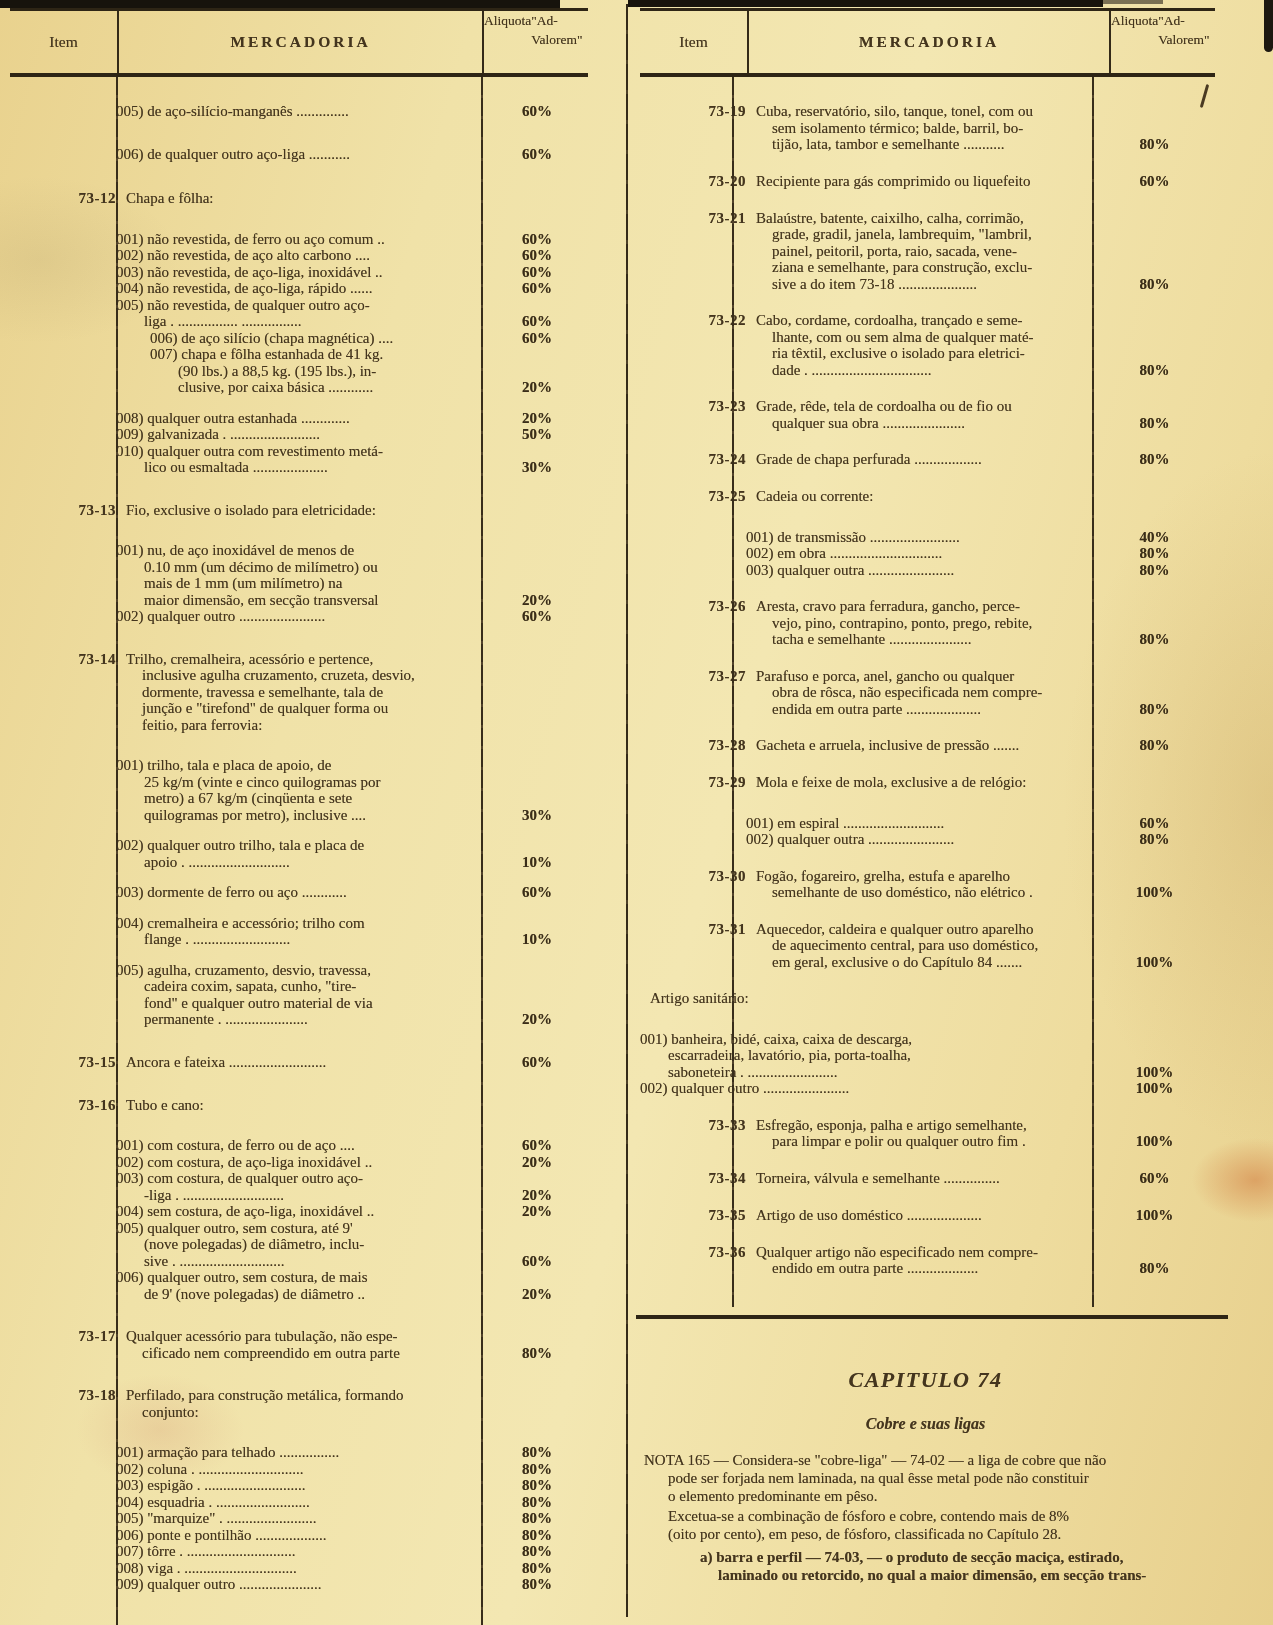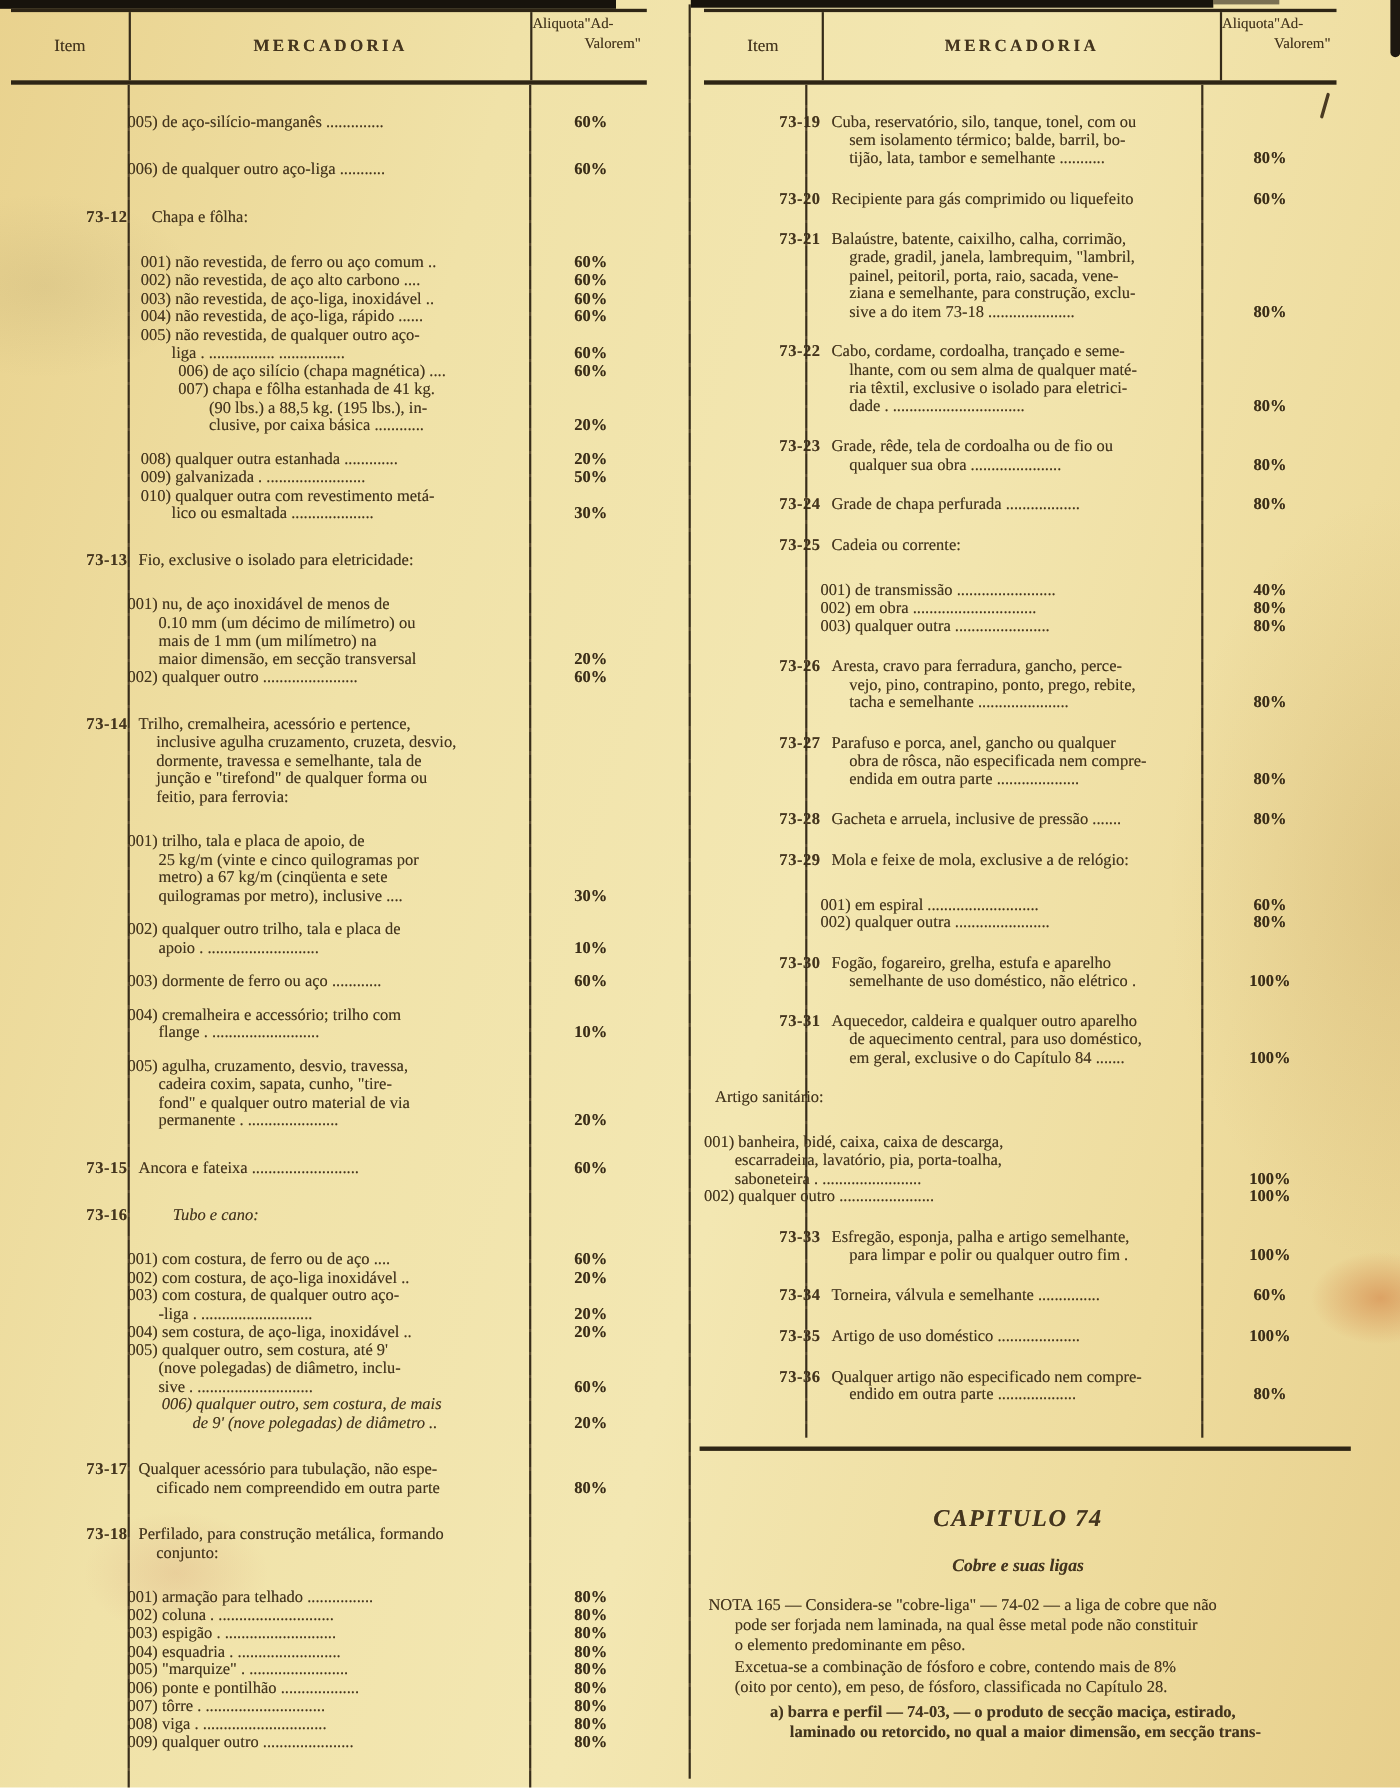--- a/index.html
+++ b/index.html
@@ -32,28 +32,28 @@
   .th-merc{flex:1;display:flex;align-items:center;justify-content:center;font-weight:bold;letter-spacing:3px;font-size:15.5px;border-left:2px solid #342a18;border-right:2px solid #342a18;}
   .th-rate{width:104px;display:flex;align-items:flex-start;justify-content:center;font-size:13.5px;line-height:19px;}
 
   .tbody{position:relative;padding:26px 0 10px 0;}
   .vl{position:absolute;top:0;bottom:0;width:2px;background:repeating-linear-gradient(#382d1a 0 18px,#51422a 18px 21px);}
   .col.left  .vl1{left:106px;} .col.left  .vl2{left:471px;}
   .col.right .vl1{left:92px;}  .col.right .vl2{left:452px;}
 
   .t-row{display:flex;margin-bottom:26px;}
   .col.right .t-row{margin-bottom:20px;}
-  .t-row.gap-lg{margin-top:28px;gap:12px;}
+  .t-row.gap-lg{margin-top:28px;}
   .c-item{width:106px;text-align:right;font-weight:bold;font-size:15px;letter-spacing:.5px;}
   .c-body{flex:1;display:flex;flex-direction:column;min-width:0;}
   .entry{display:flex;align-items:flex-end;}
   .entry .desc{flex:1;font-size:15px;line-height:16.5px;white-space:pre-line;padding-left:26px;text-indent:-16px;padding-right:4px;}
   .entry.sub .desc{padding-left:28px;text-indent:-28px;}
   .entry.in2 .desc{padding-left:62px;text-indent:-28px;}
-  .entry.it .desc{font-style:italic;margin-left:31px;}
+  .entry.it .desc{}
   .entry.first{margin-top:24px;}
   .entry.sp{margin-top:14px;justify-content:center;}
   .rate{width:102px;text-align:center;font-size:15px;line-height:16.5px;font-weight:bold;color:#3a2d18;}
   .col.right .rate{width:121px;}
 
   .bottom-rule{height:4px;background:#2e2515;margin:8px 0 0 -4px;width:103%;}
 
   .chapter-foot{padding:24px 8px 0 4px;}
   .f-title{text-align:center;font-size:12.5px;font-weight:bold;letter-spacing:1.2px;}
   .f-chapter{text-align:center;font-size:22px;font-weight:bold;font-style:italic;letter-spacing:1.5px;margin-top:24px;}

